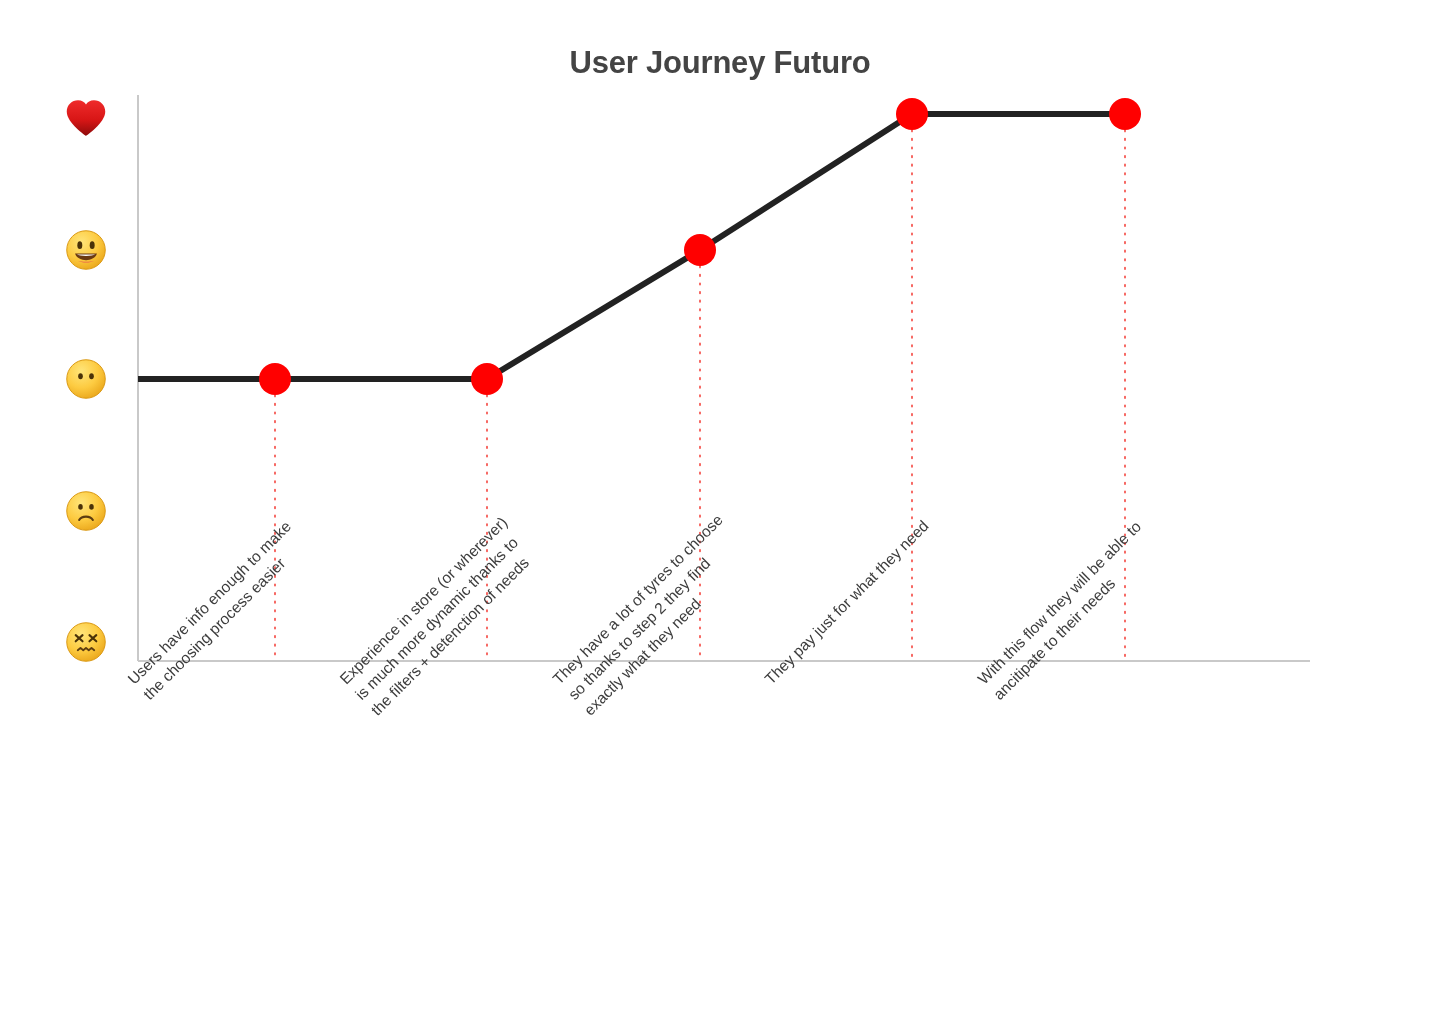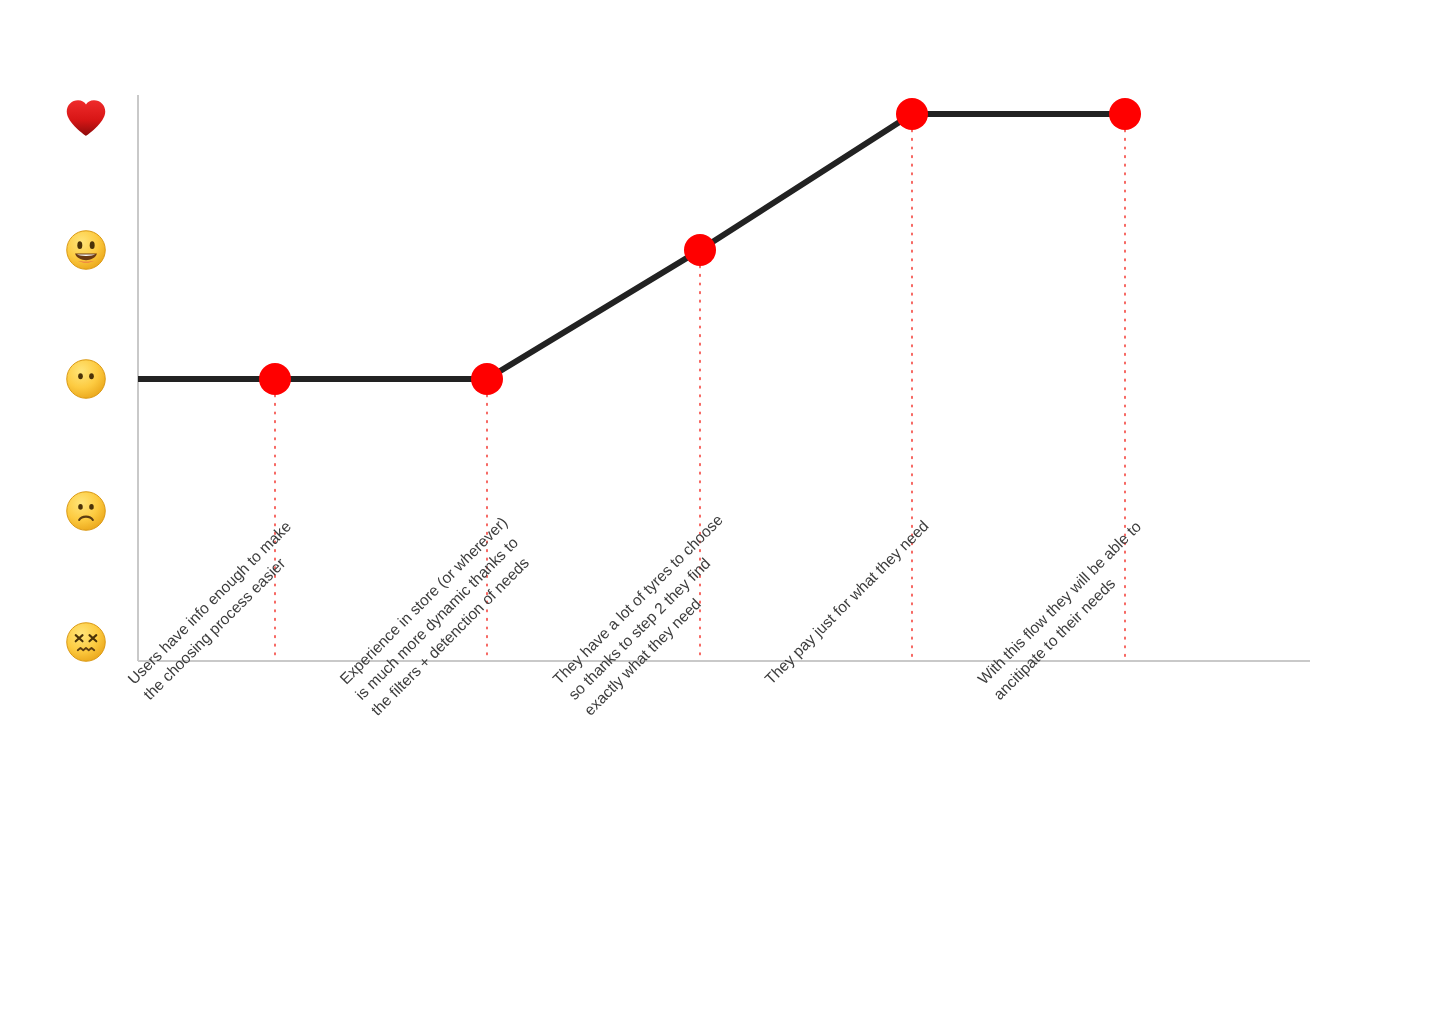--- a/index.html
+++ b/index.html
@@ -73,20 +73,21 @@
     line-height: 1.42;
     text-align: left;
   }
   .x-label .ln { display: block; }
 </style>
 </head>
 <body>
 
 <div id="chart-root">
 
+  <div class="chart-title">User Journey Futuro</div>
 
   <svg class="plot" viewBox="0 0 1440 1024">
 
     <line x1="138" y1="95" x2="138" y2="661" stroke="#c9c9c9" stroke-width="2"></line>
     <line x1="138" y1="661" x2="1310" y2="661" stroke="#c9c9c9" stroke-width="2"></line>
 
     <g id="droplines">
         <line x1="275" y1="395" x2="275" y2="661" stroke="#F4433C" stroke-width="1.6" stroke-dasharray="1.6 7" stroke-linecap="round"></line>
         <line x1="487" y1="395" x2="487" y2="661" stroke="#F4433C" stroke-width="1.6" stroke-dasharray="1.6 7" stroke-linecap="round"></line>
         <line x1="700" y1="266" x2="700" y2="661" stroke="#F4433C" stroke-width="1.6" stroke-dasharray="1.6 7" stroke-linecap="round"></line>

